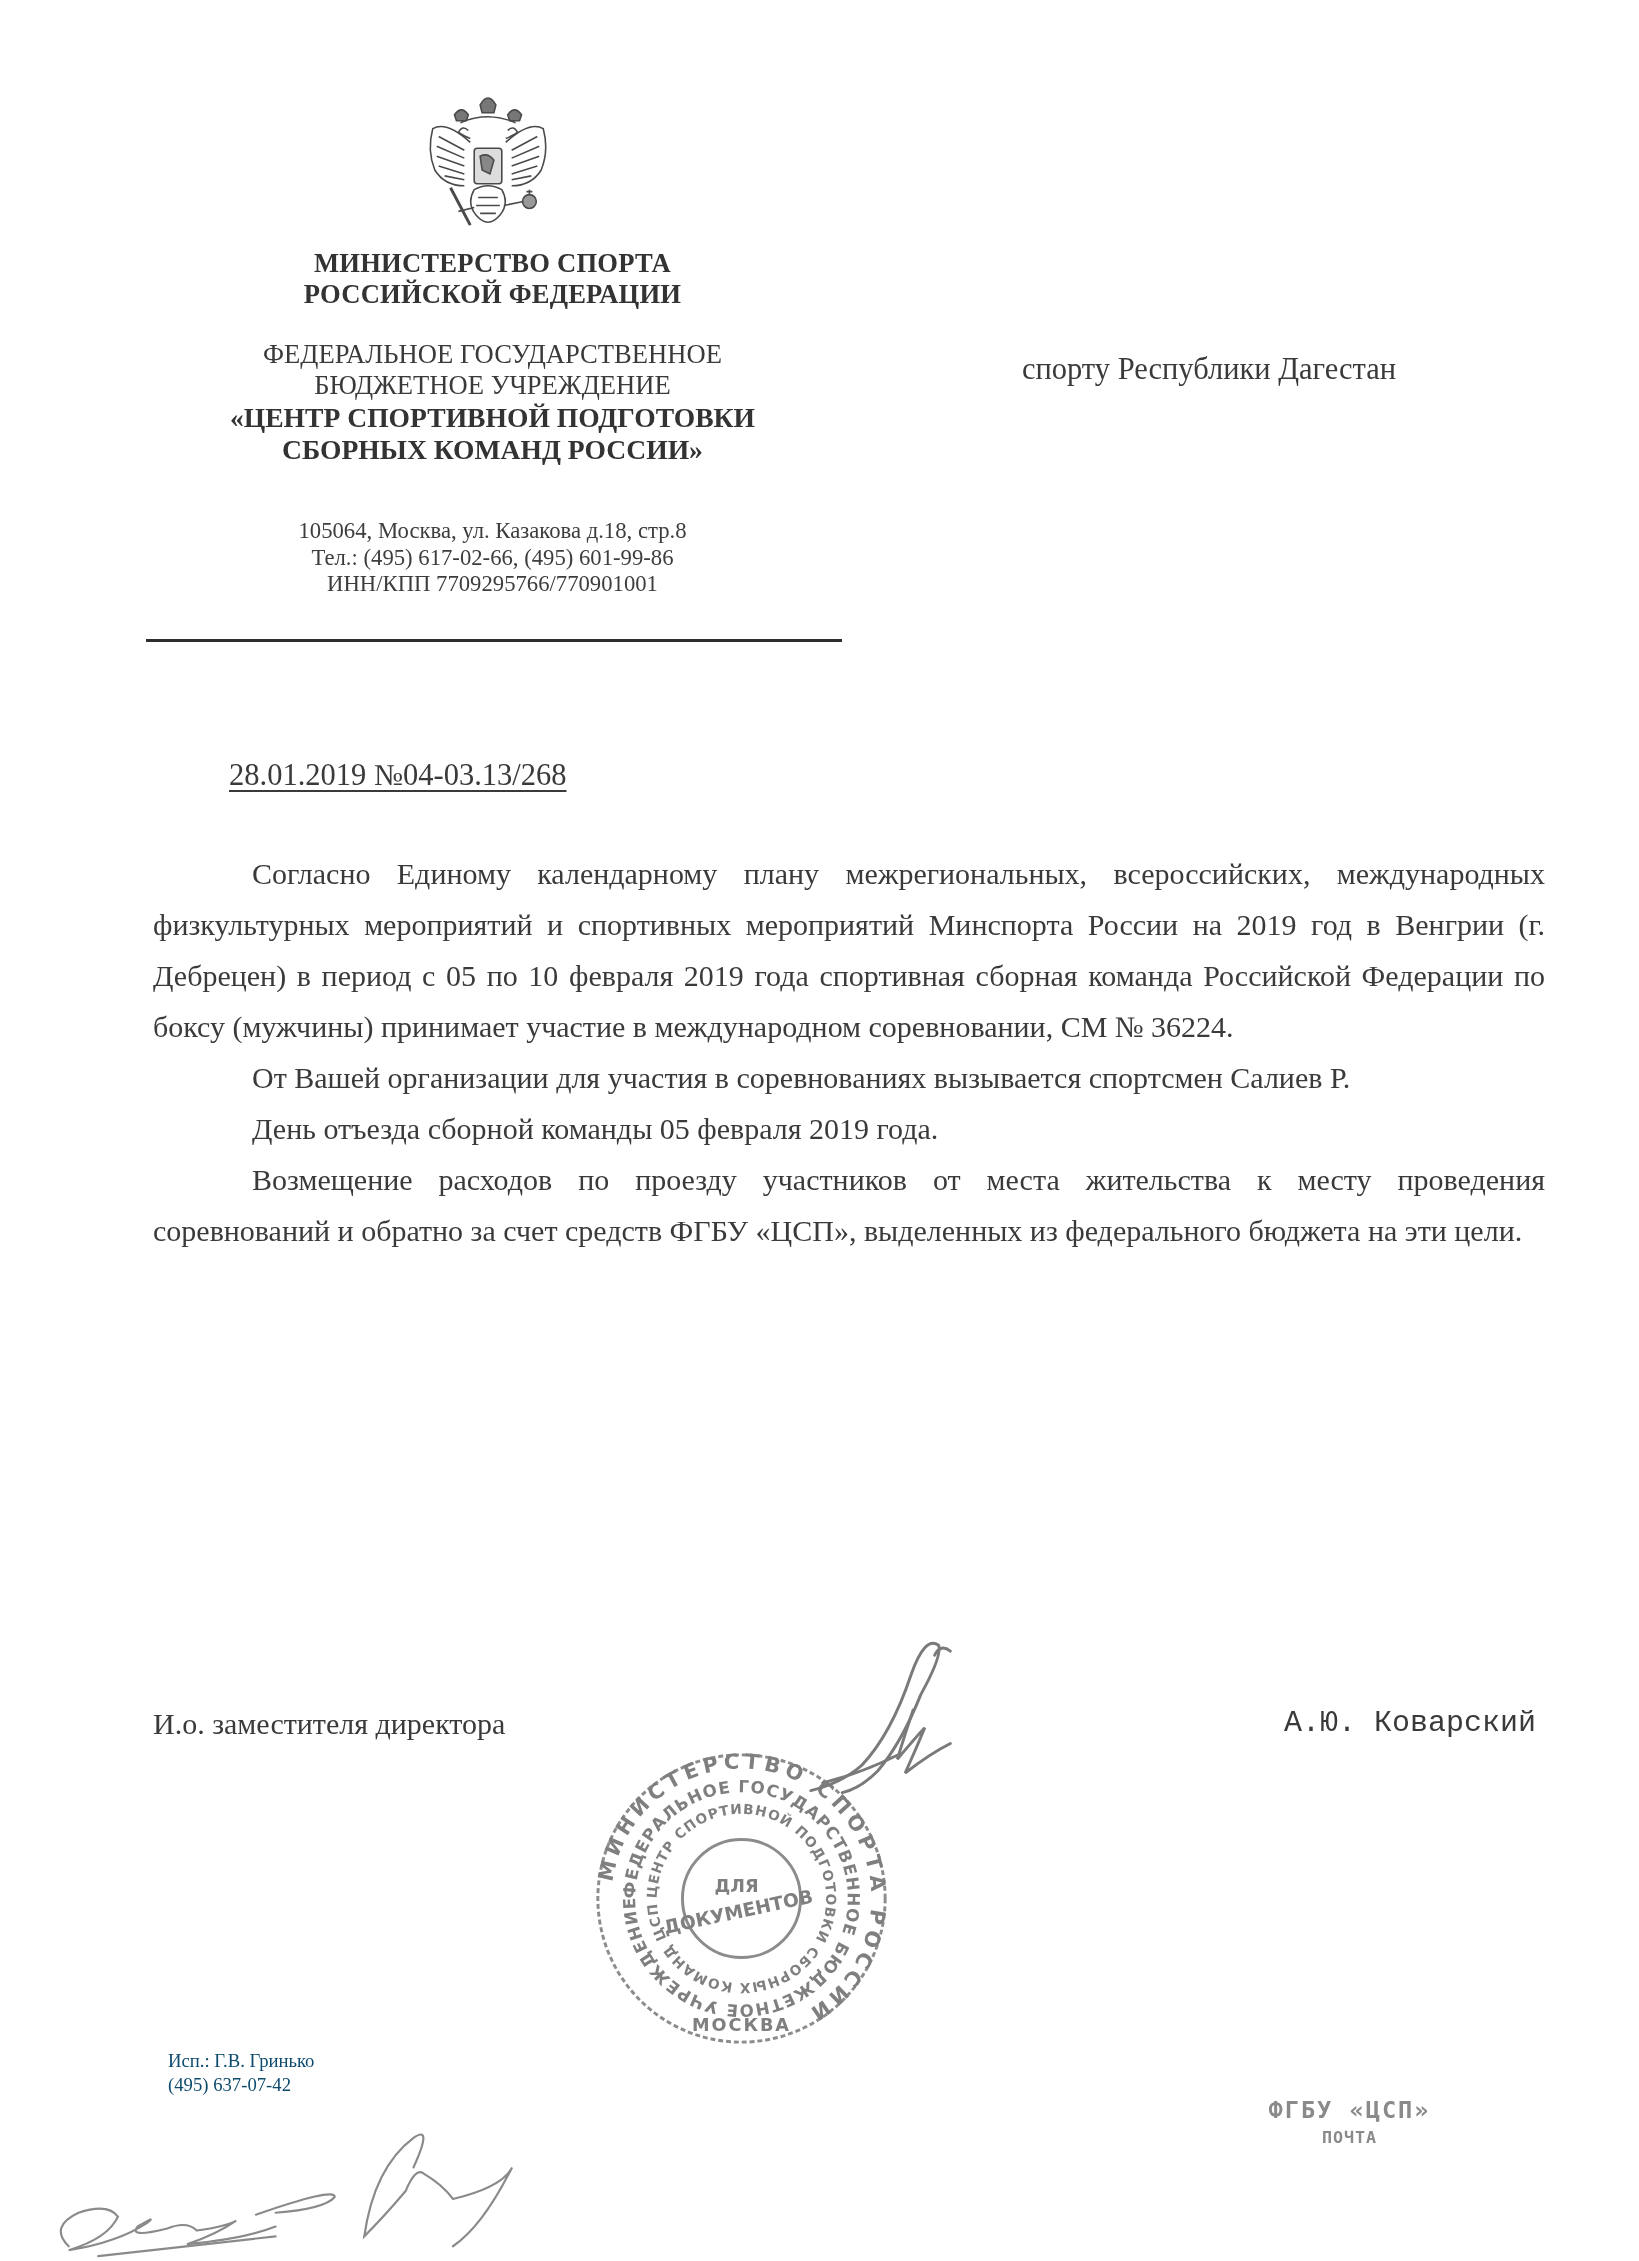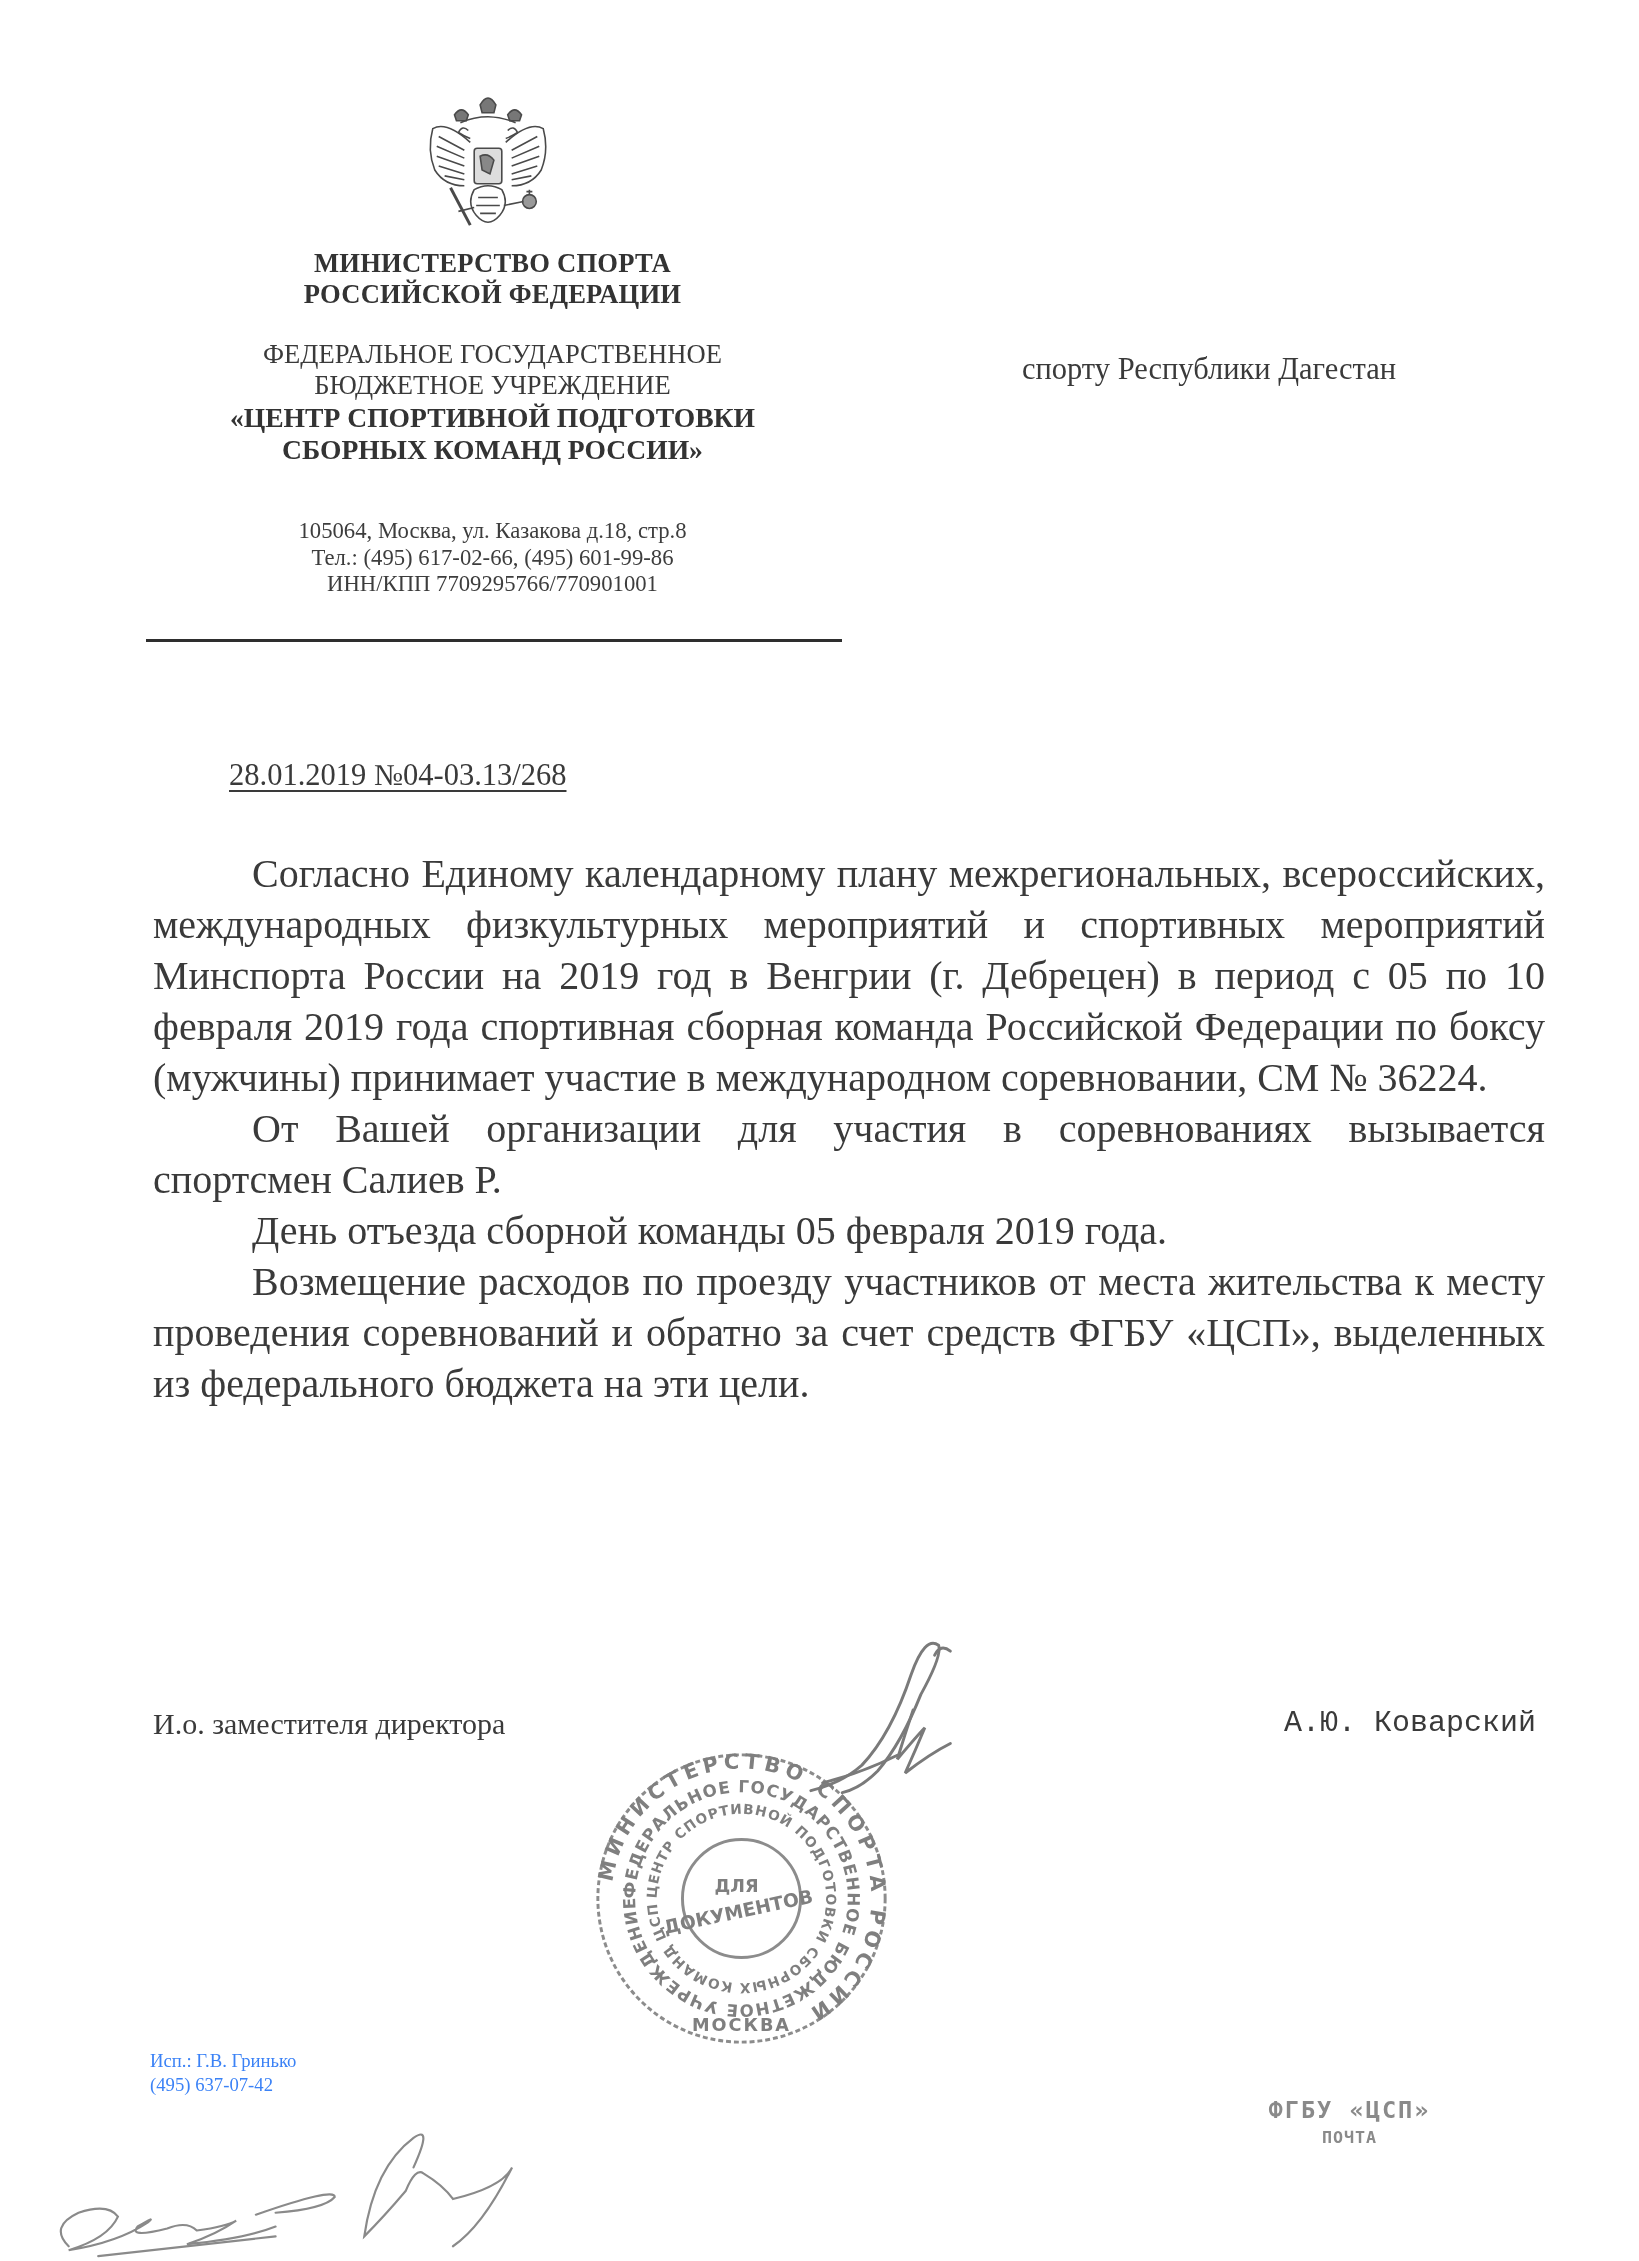--- a/index.html
+++ b/index.html
@@ -28,36 +28,36 @@
   #lh-inn { top: 571px; }
   #lh-rule { left: 146px; top: 639px; width: 696px; height: 3px; background: #2e2e2e; }
 
   
   #addressee { left: 847px; top: 347px; width: 724px; text-align: center; font-size: 30.5px; line-height: 45px; color: #3a3a3a; }
 
   
   #doc-ref { left: 229px; top: 757px; font-size: 30.5px; line-height: 37px; text-decoration: underline; text-underline-offset: 4.9px; text-decoration-thickness: 2px; color: #3a3a3a; }
 
   
-  #body-text { left: 153px; top: 848px; width: 1392px; font-size: 40px; line-height: 51px; color: #3a3a3a; }
+  #body-text { left: 153px; top: 848px; width: 1392px; font-size: 30px; line-height: 51px; color: #3a3a3a; }
   #body-text p { margin: 0; text-align: justify; text-indent: 99px; }
 
   
   #sig-title { left: 153px; top: 1704px; font-size: 30px; line-height: 39px; color: #3a3a3a; }
   #sig-name { left: 1284px; top: 1704px; font-size: 30px; line-height: 39px; color: #3a3a3a; font-family: Liberation Mono, monospace; }
 
   
   #official-seal { left: 589px; top: 1746px; width: 305px; height: 305px; }
   #director-signature { left: 803px; top: 1635px; width: 167px; height: 163px; }
   #mail-stamp { left: 1251px; top: 2096px; width: 197px; height: 69px; text-align: center; color: #8a8a8a; font-family: "DejaVu Sans Mono", monospace; }
   #mail-stamp .l1 { font-size: 23.6px; font-weight: bold; letter-spacing: 2px; line-height: 29.6px; }
   #mail-stamp .l2 { font-size: 16.7px; font-weight: bold; letter-spacing: 1px; line-height: 23.6px; }
 
   
-  #executor { left: 150px; top: 2049px; font-size: 18.7px; line-height: 23.6px; color: #3b82f6; font-family: "Liberation Serif", serif; }
+  #executor { left: 168px; top: 2049px; font-size: 18.7px; line-height: 23.6px; color: #0c4a6e; font-family: "Liberation Serif", serif; }
   #bottom-signatures { left: 39px; top: 2128px; width: 552px; height: 134px; }
 </style>
 </head>
 <body>
 
 <svg id="emblem" class="abs" viewBox="0 0 140 156">
   <g fill="none" stroke="#4a4a4a" stroke-width="1.6">
 
     <path d="M62 14 Q70 0 78 14 L76 22 L64 22 Z" fill="#777"></path>
     <path d="M36 24 Q43 14 50 24 L48 30 L38 30 Z" fill="#777"></path>

